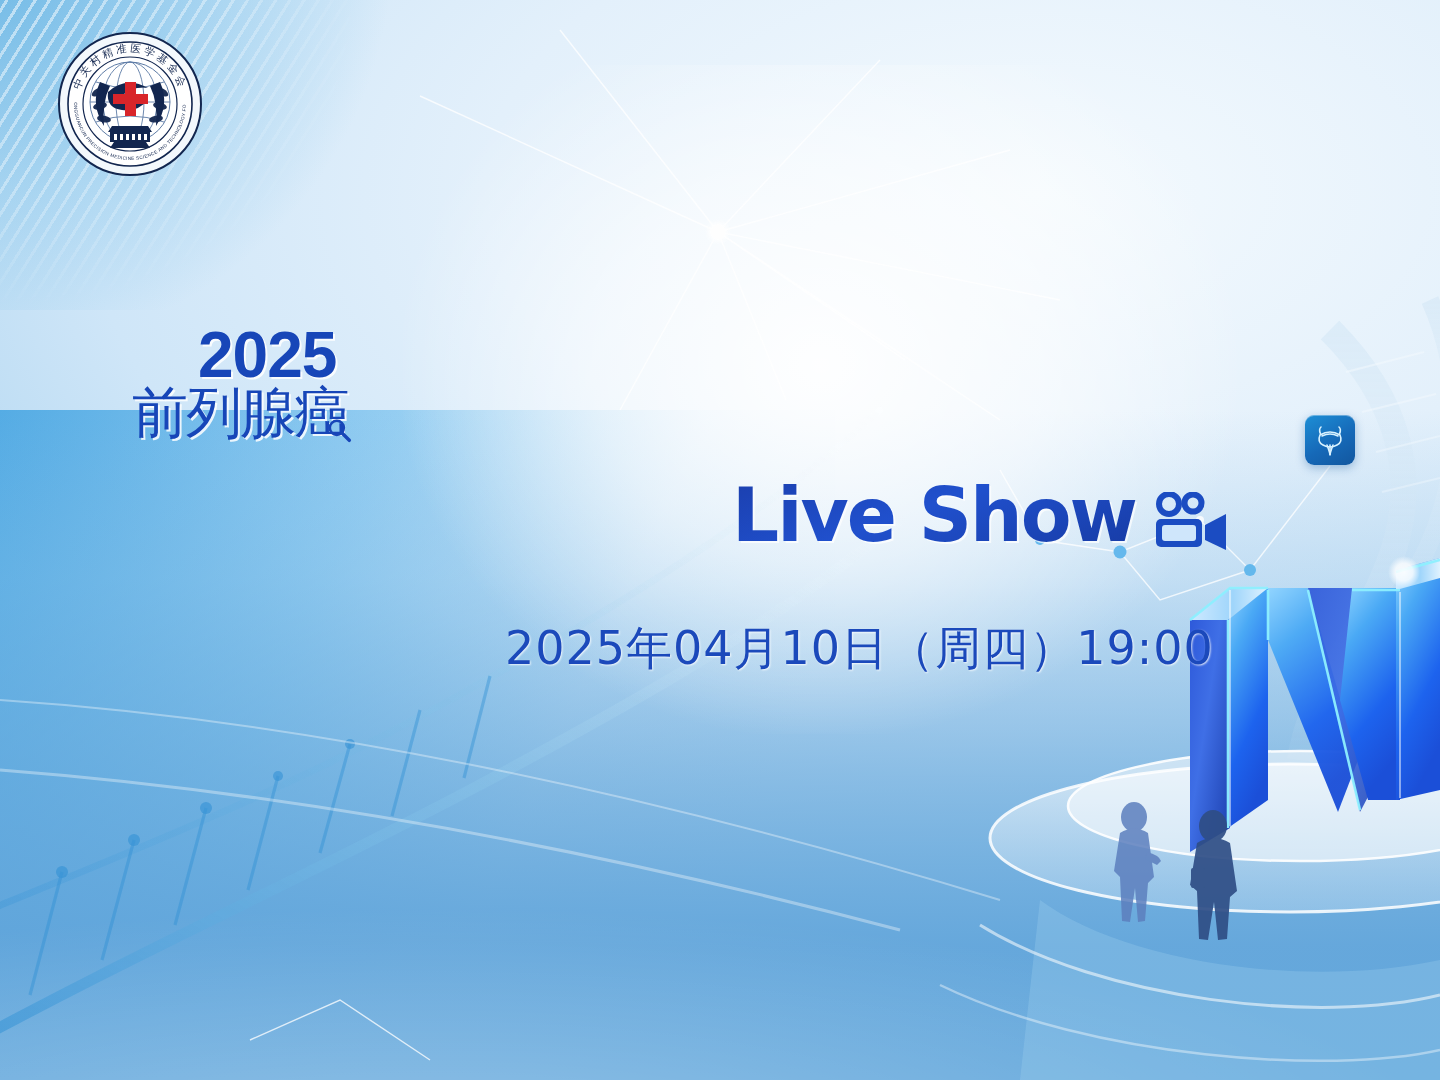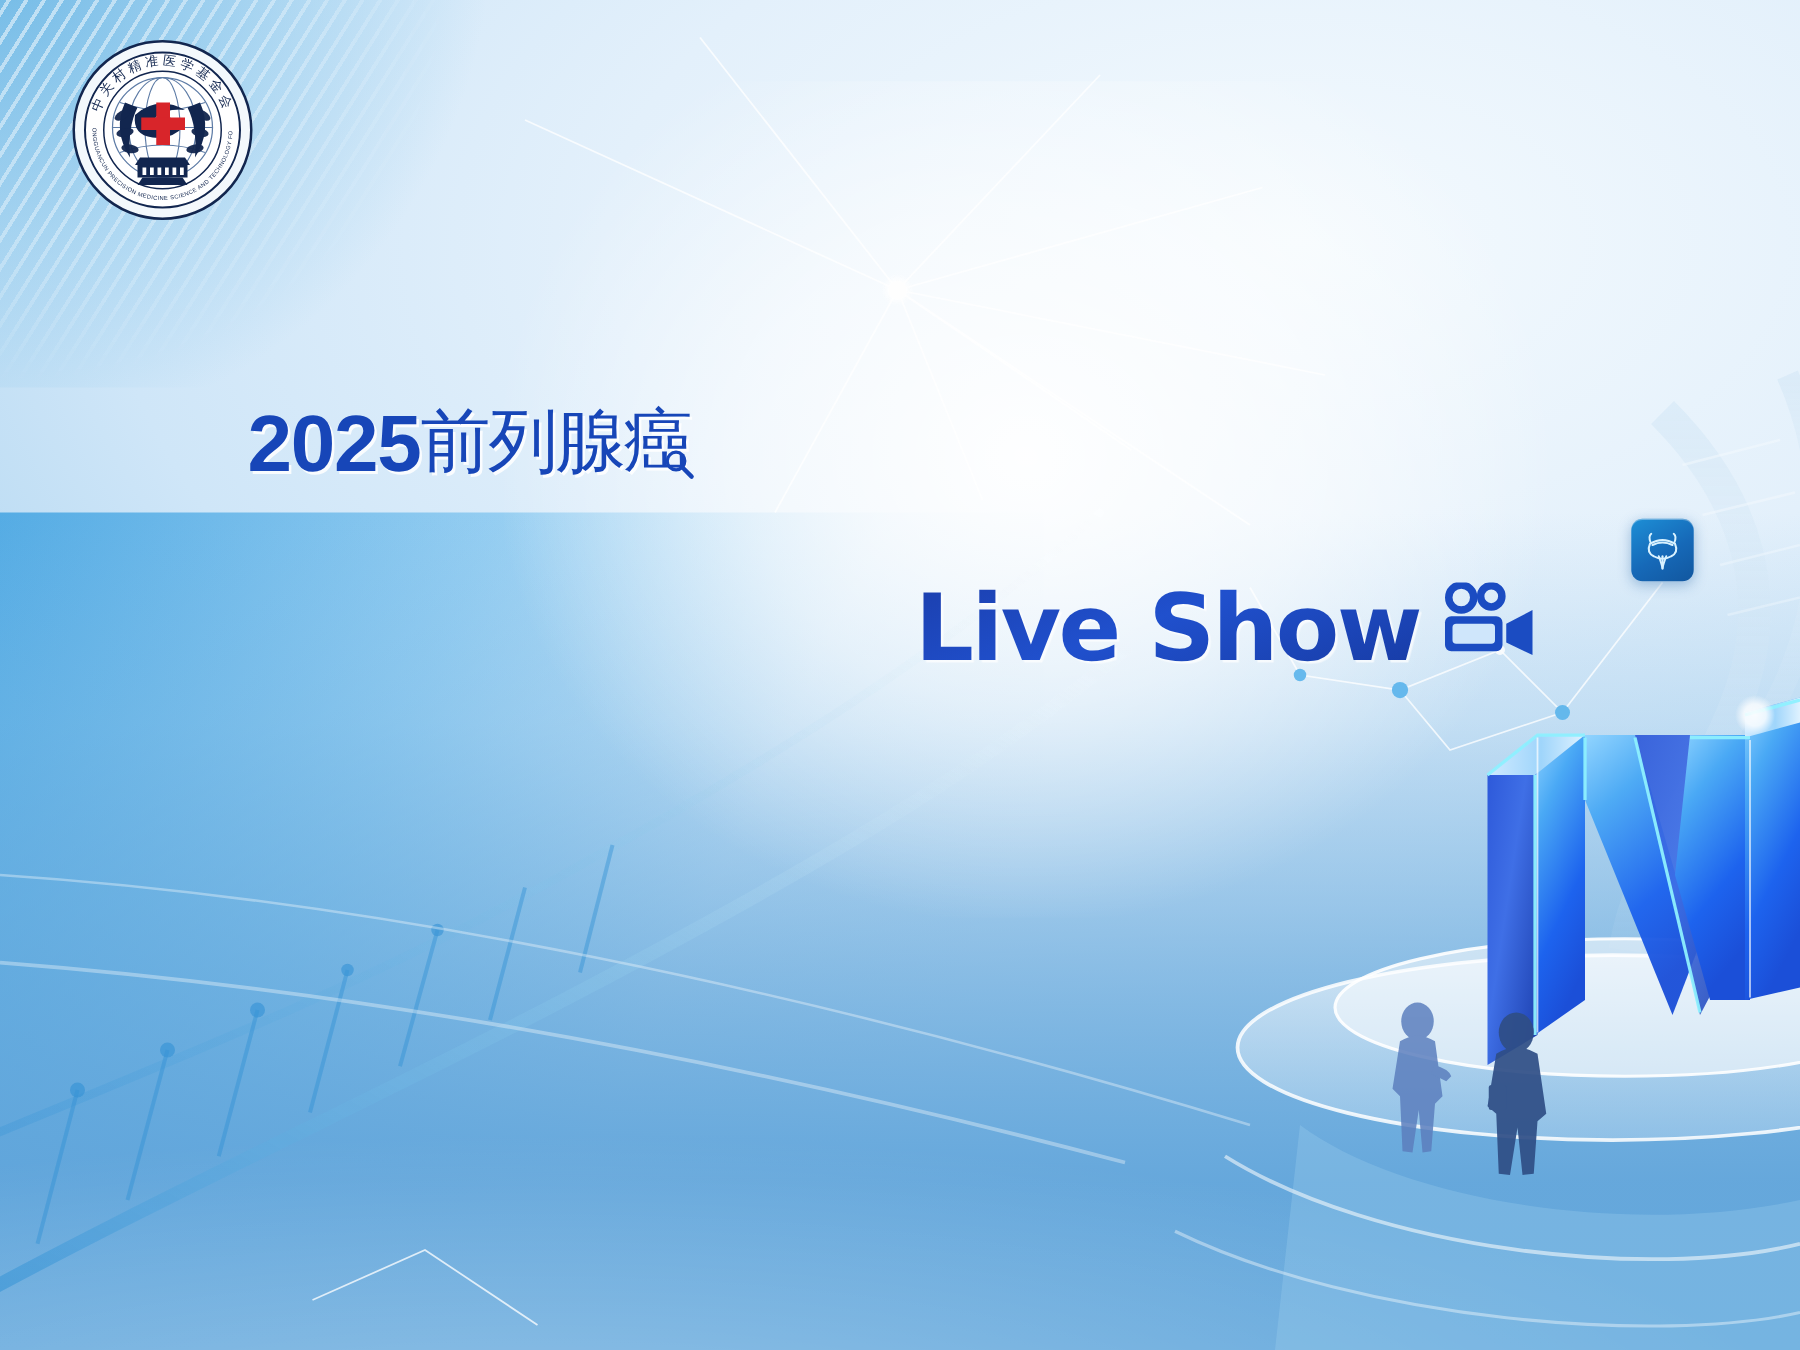--- a/index.html
+++ b/index.html
@@ -55,21 +55,21 @@
   
   .logo{position:absolute;left:56px;top:30px;width:148px;height:148px;}
 
   
   .headline{
     position:absolute;left:132px;top:326px;width:1110px;height:210px;
   }
   .hl-row{position:relative;height:132px;}
   .hl-left{
     position:absolute;left:0;top:0;width:250px;height:130px;
-    display:flex;flex-direction:row;align-items:flex-start;justify-content:flex-start;
+    display:flex;flex-direction:column;align-items:flex-start;justify-content:flex-start;
   }
   .hl-year{
     font-size:64px;font-weight:bold;letter-spacing:-1px;
     color:#1746b8;line-height:0.92;
     font-family:"Liberation Sans","DejaVu Sans",sans-serif;
     margin-left:66px;
     text-shadow:2px 2px 0 rgba(255,255,255,0.85);
   }
   .hl-sub{
     font-size:56px;font-weight:normal;color:#1746b8;
@@ -85,22 +85,22 @@
     position:absolute;left:240px;top:-6px;
     font-size:128px;font-weight:bold;letter-spacing:-3px;
     line-height:1.0;white-space:nowrap;
     font-family:"DejaVu Sans","Liberation Sans",sans-serif;
     background:linear-gradient(150deg,#1b3fae 0%,#1c4ec6 38%,#1a44b6 62%,#173ba4 100%);
     -webkit-background-clip:text;background-clip:text;color:transparent;
     -webkit-text-stroke:1px rgba(255,255,255,0.0);
     filter:drop-shadow(2px 3px 0 rgba(255,255,255,0.75));
   }
   .hl-liveshow{
-    position:absolute;left:600px;top:140px;
-    display:flex;align-items:flex-start;gap:16px;
+    position:absolute;left:600px;top:152px;
+    display:flex;align-items:flex-end;gap:16px;
   }
   .liveshow-text{
     font-size:74px;font-weight:bold;letter-spacing:-2px;line-height:1;
     font-family:"DejaVu Sans","Liberation Sans",sans-serif;
     background:linear-gradient(160deg,#1b3fae 0%,#2050cd 45%,#173ba4 100%);
     -webkit-background-clip:text;background-clip:text;color:transparent;
     filter:drop-shadow(2px 2px 0 rgba(255,255,255,0.7));
   }
 
   
@@ -374,20 +374,21 @@
       <svg width="78" height="60" viewBox="0 0 78 60">
         <circle cx="17" cy="12" r="10" fill="none" stroke="#1b4cc2" stroke-width="6"></circle>
         <circle cx="41" cy="11" r="8.5" fill="none" stroke="#1b4cc2" stroke-width="6"></circle>
         <rect x="4" y="27" width="46" height="28" rx="5" fill="#1b4cc2"></rect>
         <rect x="10" y="33" width="34" height="16" rx="3" fill="#cfe6fb"></rect>
         <polygon points="53,33 74,22 74,58 53,48" fill="#1b4cc2"></polygon>
       </svg>
     </div>
   </div>
 
+  <div class="datetime">2025年04月10日（周四）19:00</div>
 
   <div class="badge">
     <svg width="34" height="34" viewBox="0 0 34 34">
       <g fill="none" stroke="#d9f2ff" stroke-width="1.6" stroke-linecap="round">
         <path d="M7,12 q10,-6 20,0 q3,7 -3,10 q-7,4 -14,0 q-6,-3 -3,-10 Z"></path>
         <path d="M9,13 q8,-4 16,0"></path>
         <path d="M7.5,11 q-2,-5 0.5,-7"></path>
         <path d="M26.5,11 q2,-5 -0.5,-7"></path>
         <path d="M14,22 q3,8 3,10 q0,-2 3,-10"></path>
         <path d="M17,22 v10"></path>

